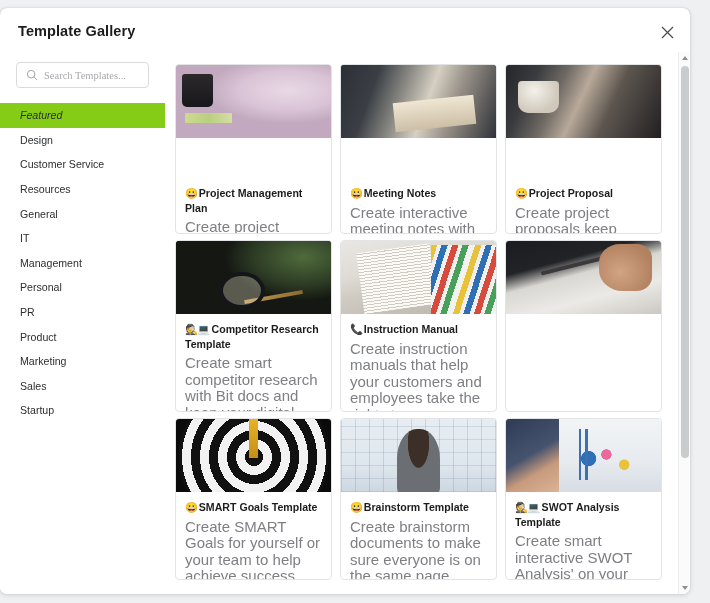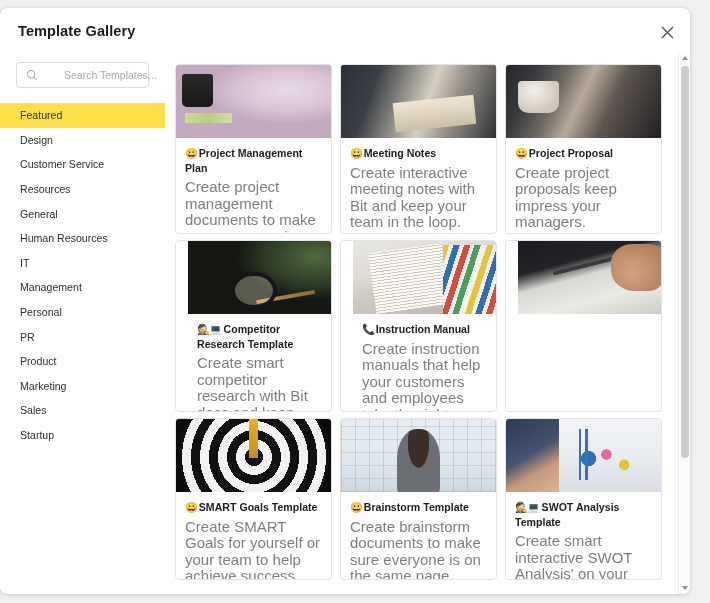--- a/index.html
+++ b/index.html
@@ -63,43 +63,42 @@
   }
   .search-icon {
     width: 20px; height: 20px;
     margin-left: 5px; margin-right: 2px;
     display: flex; align-items: center; justify-content: center;
     flex: 0 0 auto;
   }
   .search-input {
     border: none; outline: none;
     background: transparent;
-    font-family: Liberation Sans, sans-serif;
+    font-family: Liberation Serif, serif;
     font-size: 10.5px;
     color: #57595c;
     width: 100px;
     padding: 0;
-    margin-left: 20px;
   }
   .search-input::placeholder { color: #a7a9ac; }
   .cat-list {
     position: absolute;
     left: 0; top: 51px;
     width: 165px;
   }
   .cat-item {
     height: 24.6px;
     display: flex; align-items: center;
     padding-left: 20px;
     font-size: 10.6px;
     color: #2c2e30;
     cursor: pointer;
     white-space: nowrap;
   }
-  .cat-item.active { background: #fde047; }
+  .cat-item.active { background: #84cc16; font-style: italic; }
   
   .content {
     position: absolute;
     left: 165px; top: 44px;
     width: 513px; height: 542px;
     overflow: hidden;
   }
   .grid {
     position: absolute;
     left: 0; top: 0;
@@ -112,22 +111,22 @@
   }
   .card {
     width: 157px;
     background: #fff;
     border: 1px solid #e3e4e6;
     border-radius: 4px;
     overflow: hidden;
     cursor: pointer;
     display: flex; flex-direction: column;
   }
-  .card-row1 { height: 170px; }
-  .card-row2 { height: 172px; padding-left: 12px; }
+  .card-row1 { height: 170px; gap: 40px; }
+  .card-row2 { height: 172px; }
   .card-row3 { height: 162px; }
   .card-thumb {
     width: 155px; height: 73px;
     overflow: hidden;
     position: relative;
     flex: 0 0 auto;
   }
   .card-body { padding: 8px 9px 0 9px; }
   .card-title {
     font-size: 10.6px;
@@ -287,23 +286,20 @@
           <div class="cat-item">
             <span>Customer Service</span>
           </div>
           <div class="cat-item">
             <span>Resources</span>
           </div>
           <div class="cat-item">
             <span>General</span>
           </div>
           <div class="cat-item">
-            <span>Human Resources</span>
-          </div>
-          <div class="cat-item">
             <span>IT</span>
           </div>
           <div class="cat-item">
             <span>Management</span>
           </div>
           <div class="cat-item">
             <span>Personal</span>
           </div>
           <div class="cat-item">
             <span>PR</span>

